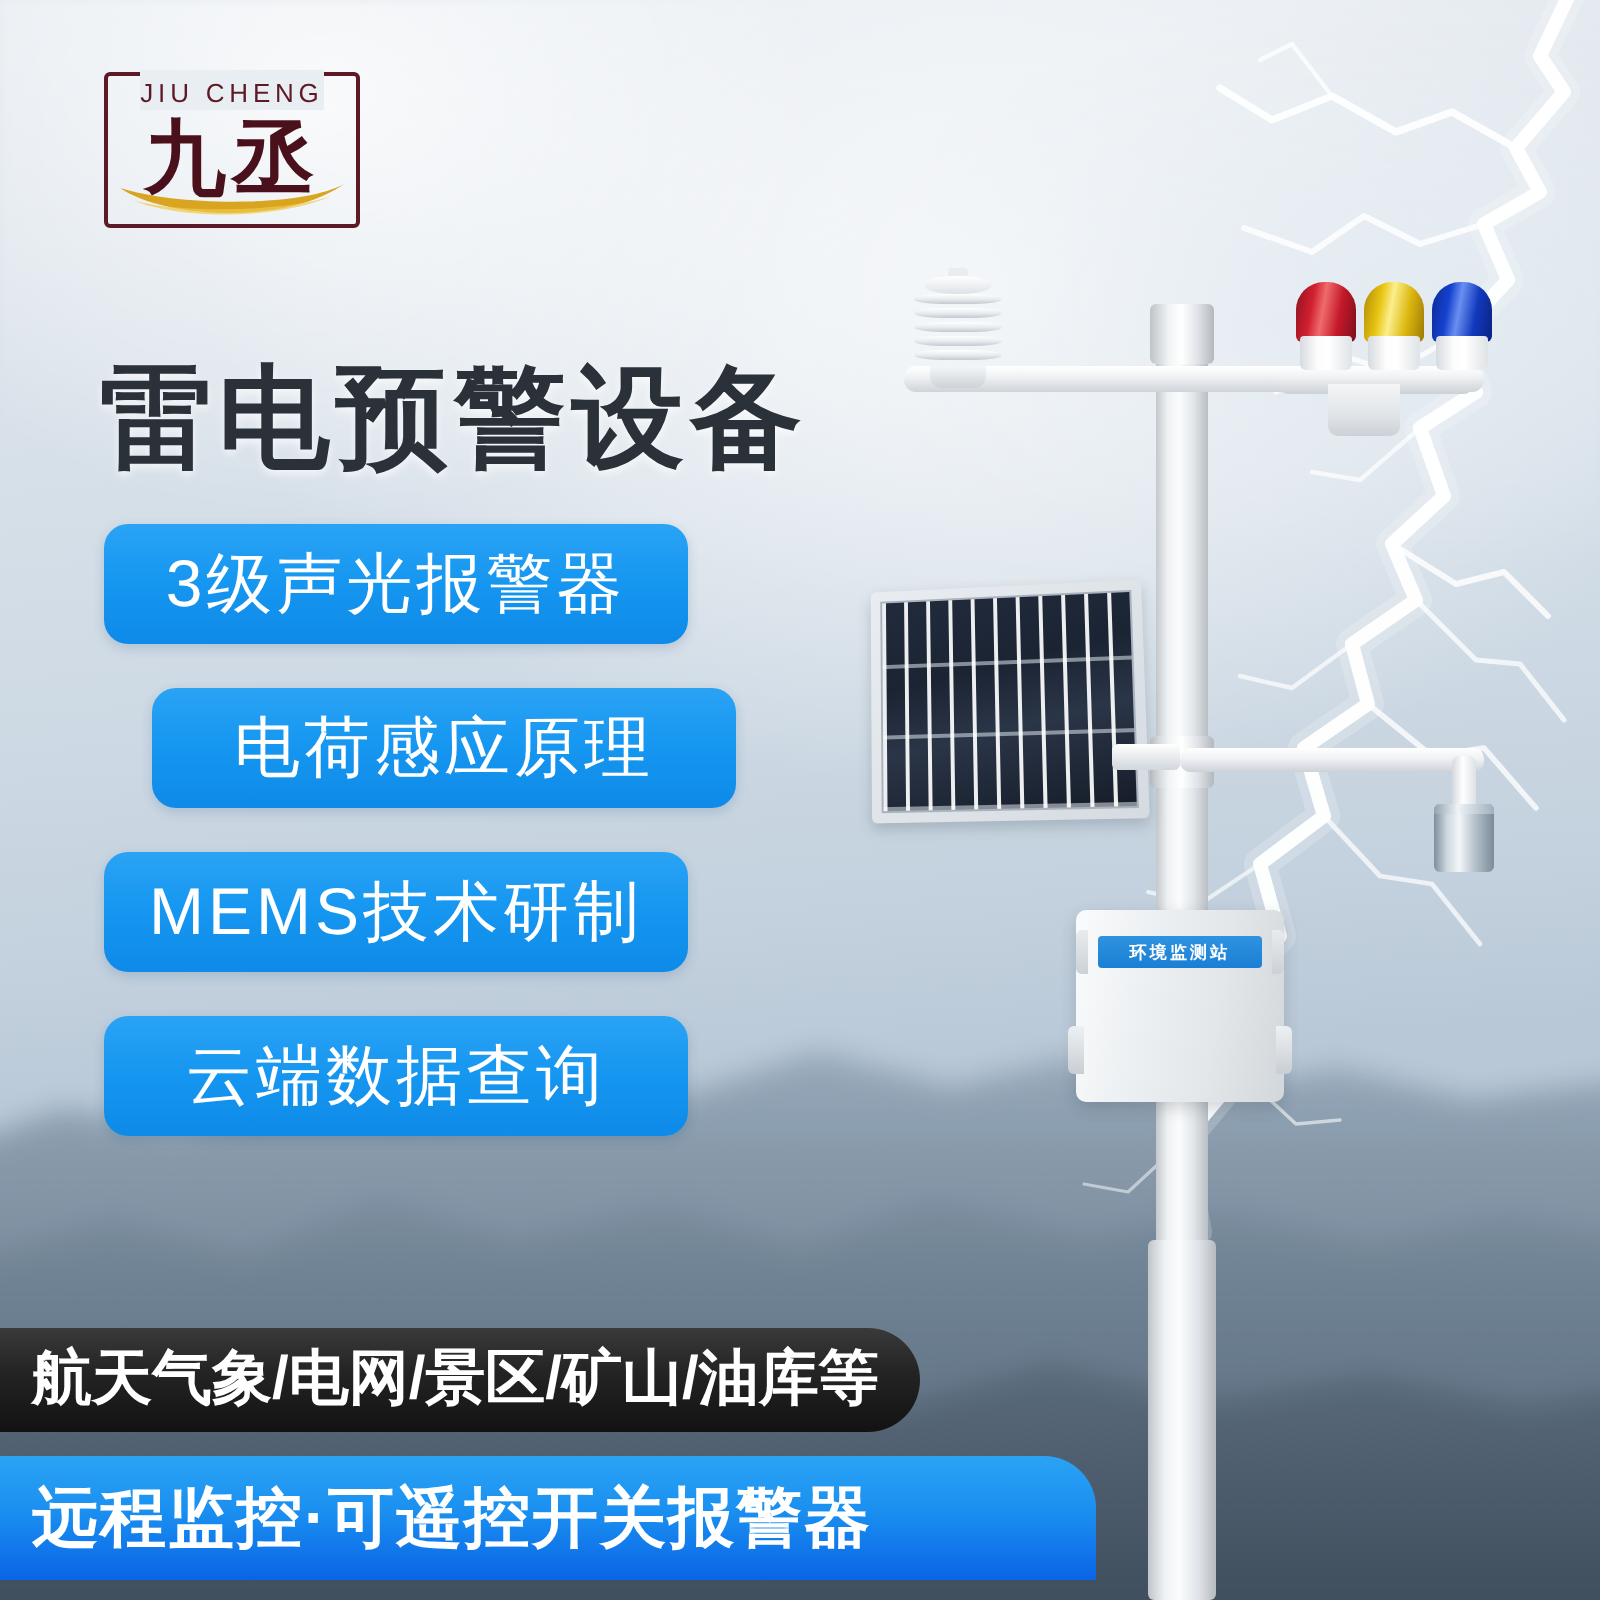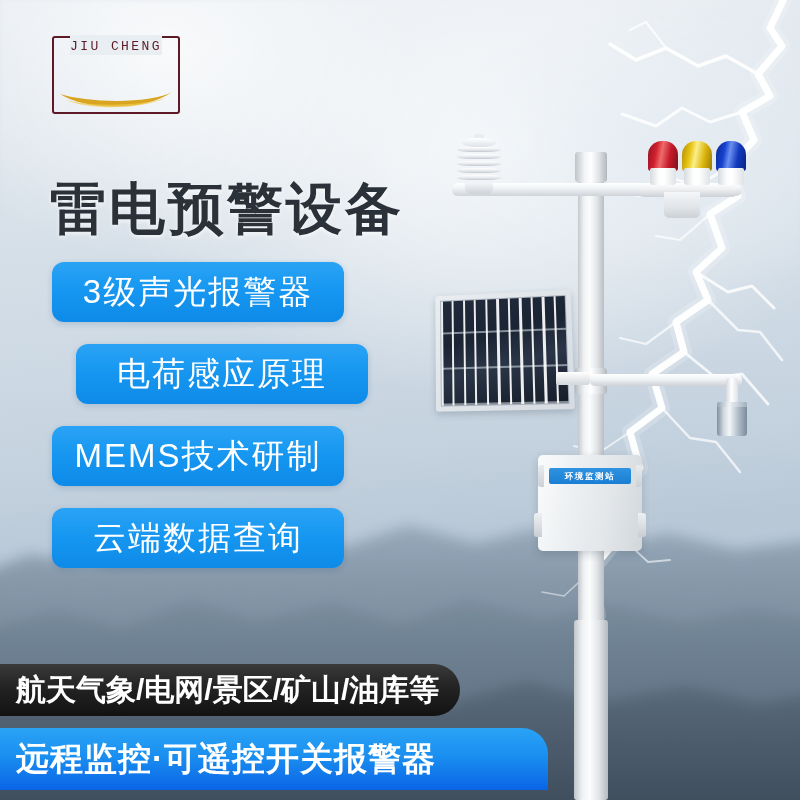--- a/index.html
+++ b/index.html
@@ -324,21 +324,21 @@
   }
   .logo-notch {
     position: absolute;
     left: 18px; right: 18px; top: -1px; height: 20px;
     background: #e9eef2;
   }
   .logo-pinyin {
     position: absolute;
     left: 0; right: 0; top: 3px;
     text-align: center;
-    font-family: Liberation Mono, monospace;
+    font-family: Liberation Sans, sans-serif;
     font-size: 13px;
     letter-spacing: 2.4px;
     color: #5d1a26;
   }
   .logo-cn {
     position: absolute;
     left: 0; right: 0; top: 19px;
     text-align: center;
     font-family: "Liberation Serif", "DejaVu Serif", serif;
     font-size: 41px;
@@ -510,20 +510,21 @@
       <div class="ctrl-tab-l"></div>
       <div class="ctrl-tab-r"></div>
       <div class="ctrl-label">环境监测站</div>
     </div>
   </div>
 
   <div class="logo">
     <div class="logo-frame"></div>
     <div class="logo-notch"></div>
     <div class="logo-pinyin">JIU CHENG</div>
+    <div class="logo-cn">九丞</div>
     <div class="logo-swoosh">
       <svg width="116" height="22" viewBox="0 0 116 22">
         <path d="M2 4 C26 20, 86 22, 114 2 C92 14, 30 13, 2 4 Z" fill="#d9a520"></path>
         <path d="M8 10 C32 20, 80 20, 108 8 C84 16, 32 17, 8 10 Z" fill="#f0c94a" opacity="0.7"></path>
       </svg>
     </div>
   </div>
 
   <div class="headline">雷电预警设备</div>
 

